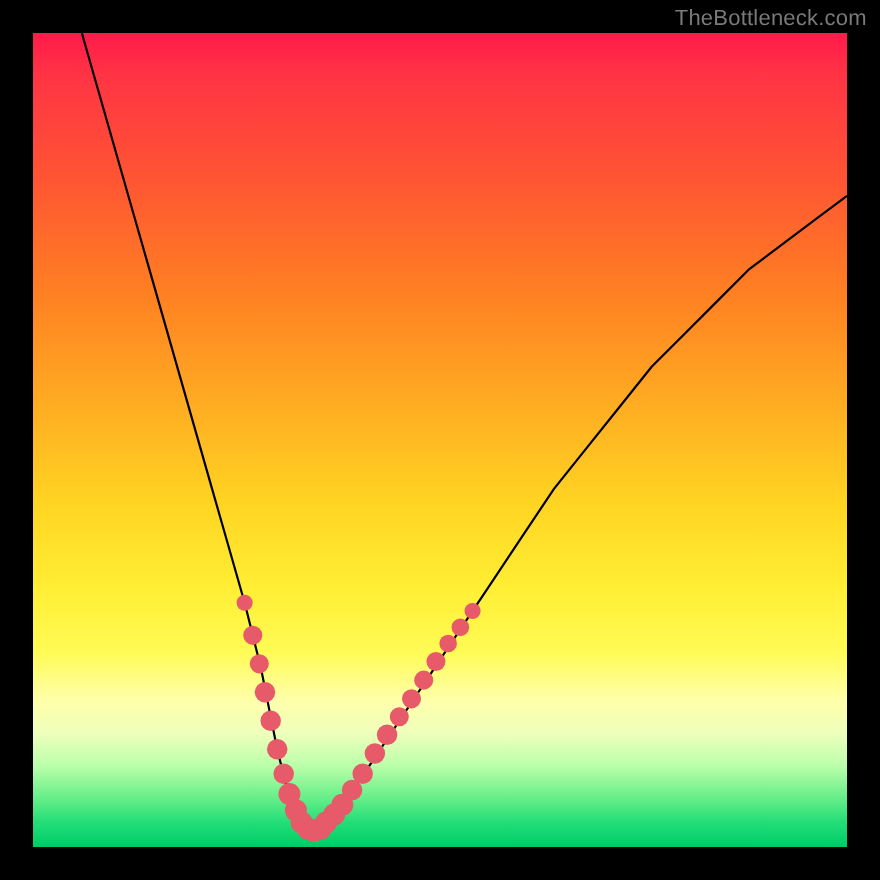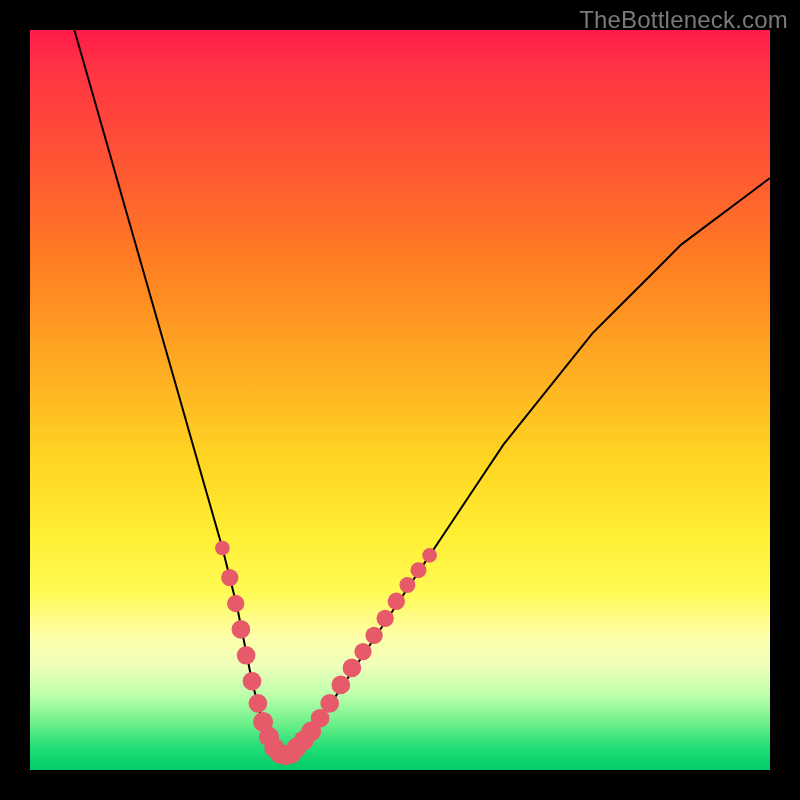--- a/index.html
+++ b/index.html
@@ -38,21 +38,21 @@
       #66ee88 94%,
       #22dd77 97%,
       #00cc66 100%
     );
   }
   .watermark {
     position: absolute;
     top: 6px;
     right: 12px;
     color: #7a7a7a;
-    font-size: 24px;
+    font-size: 20px;
     font-weight: 400;
     letter-spacing: 0.2px;
   }
   svg.overlay {
     position: absolute;
     left: 30px;
     top: 30px;
     width: 740px;
     height: 740px;
     overflow: visible;

